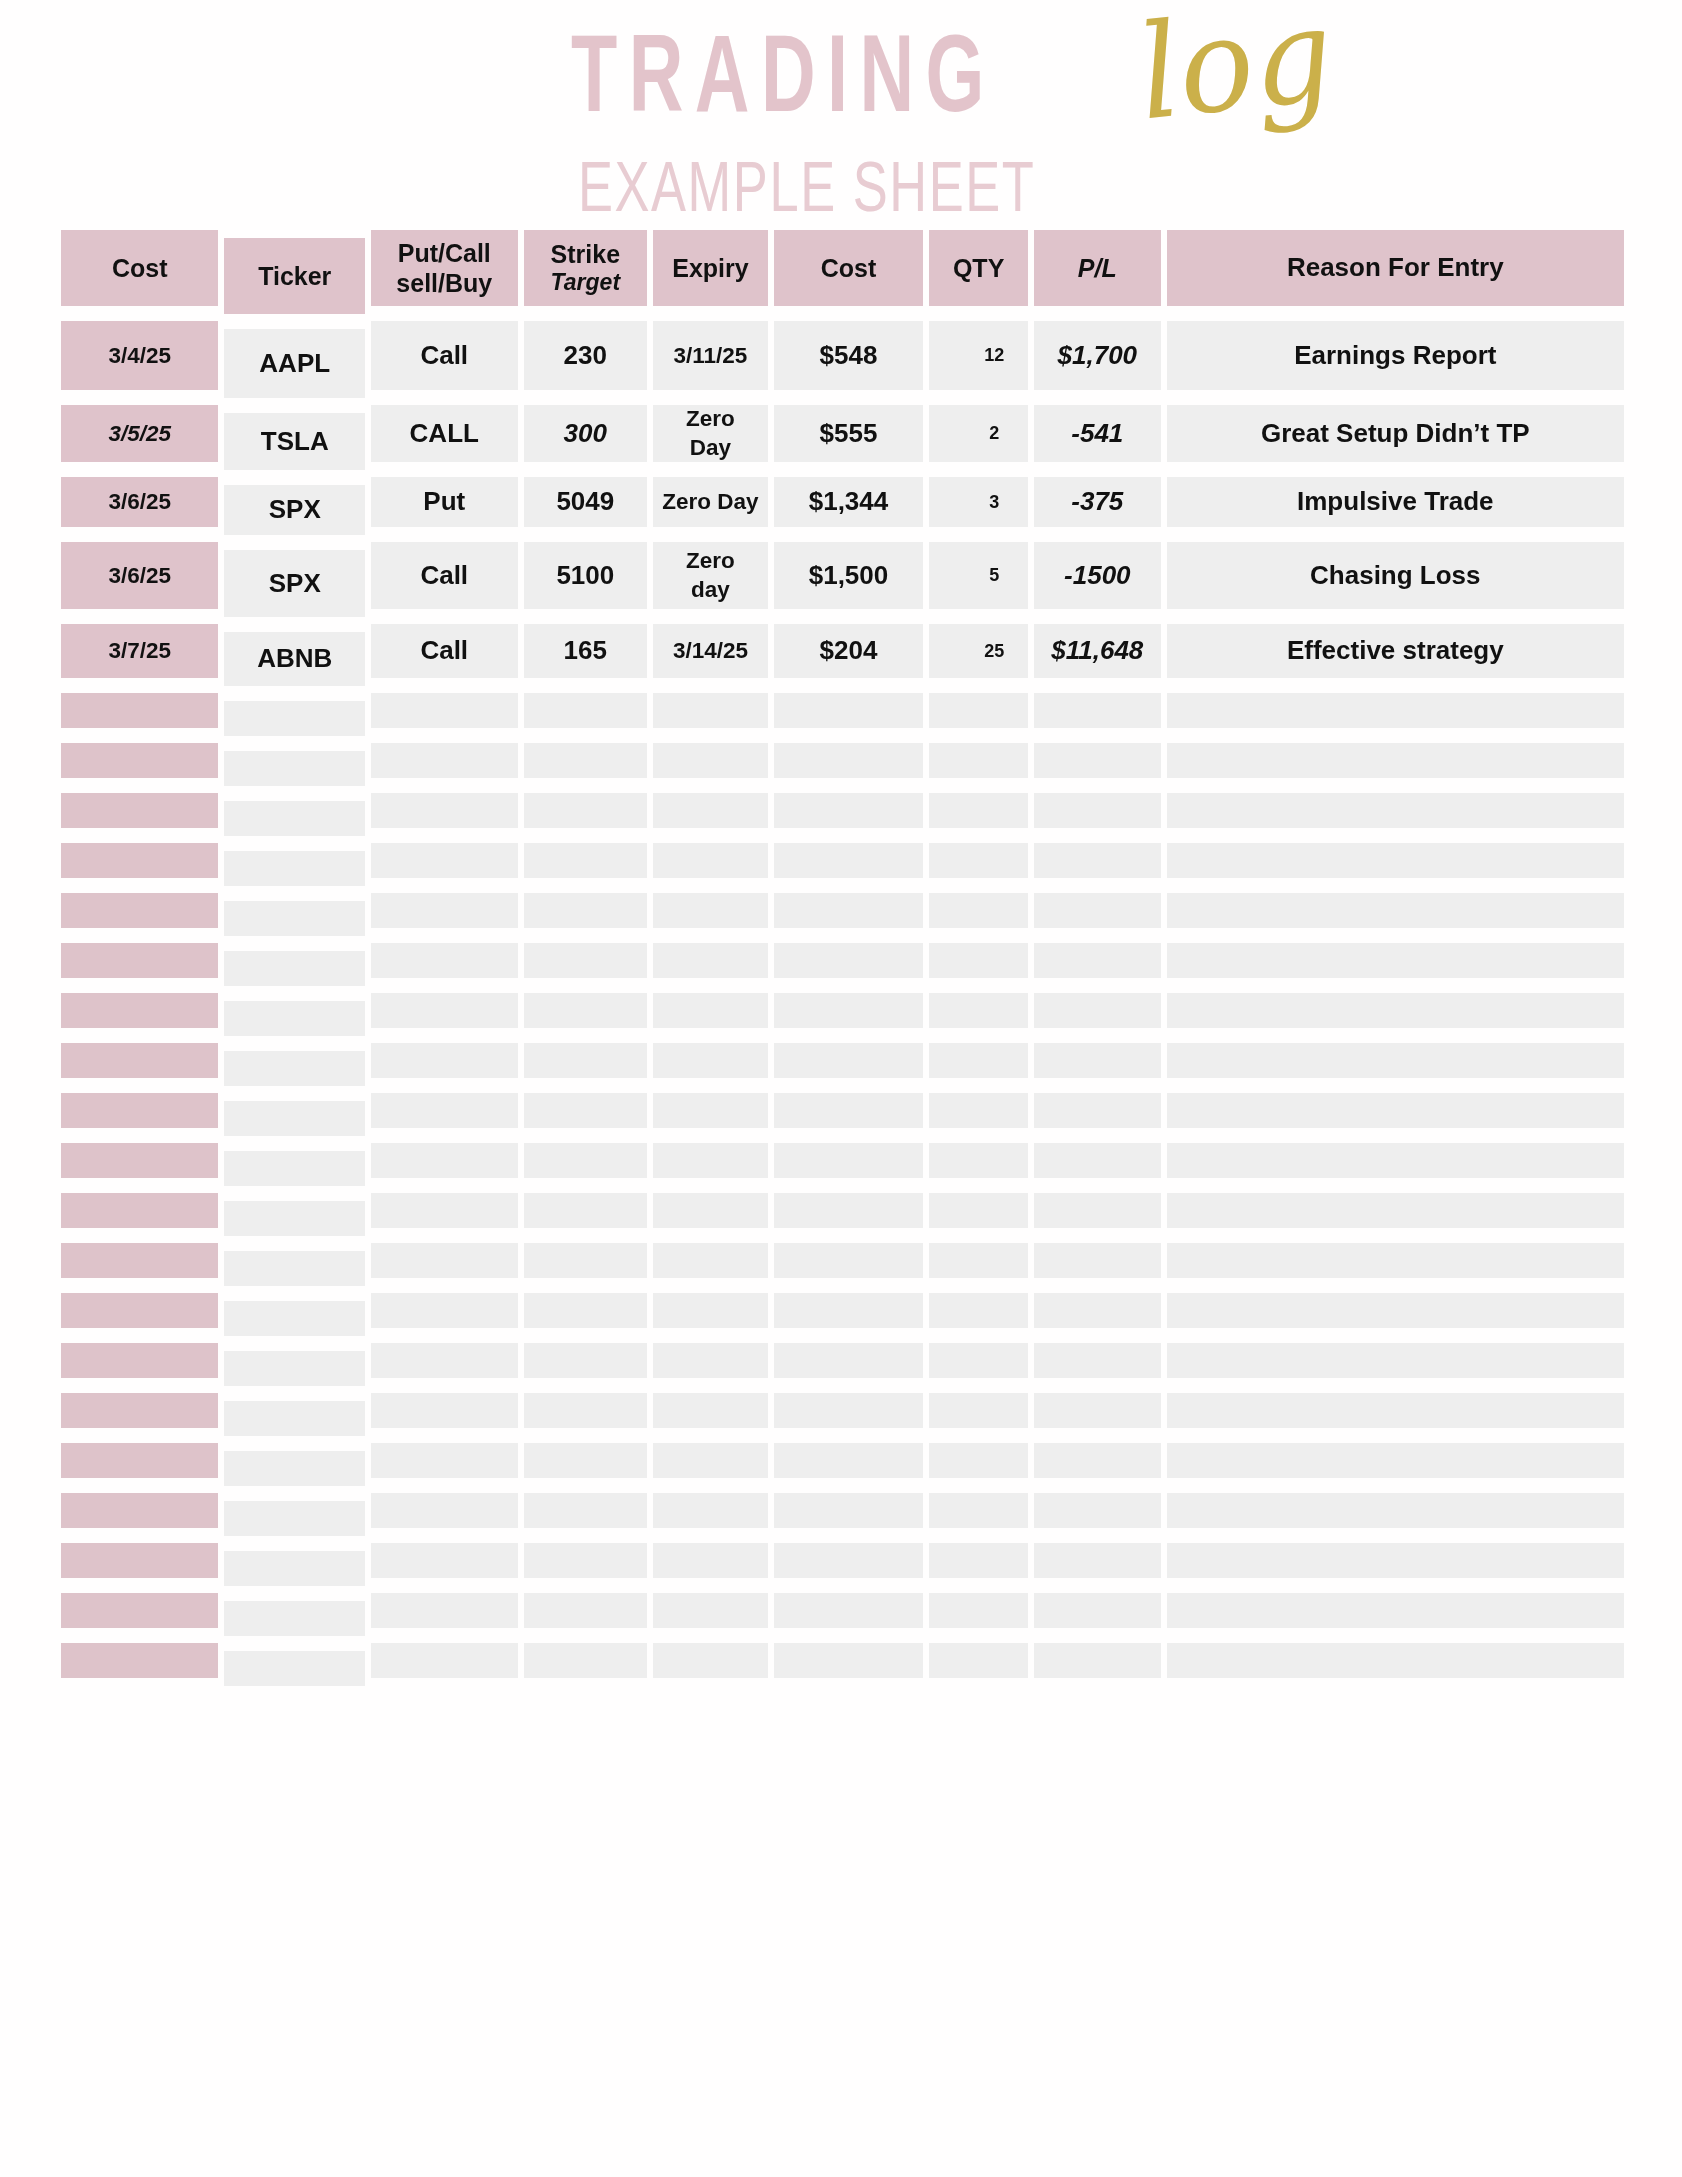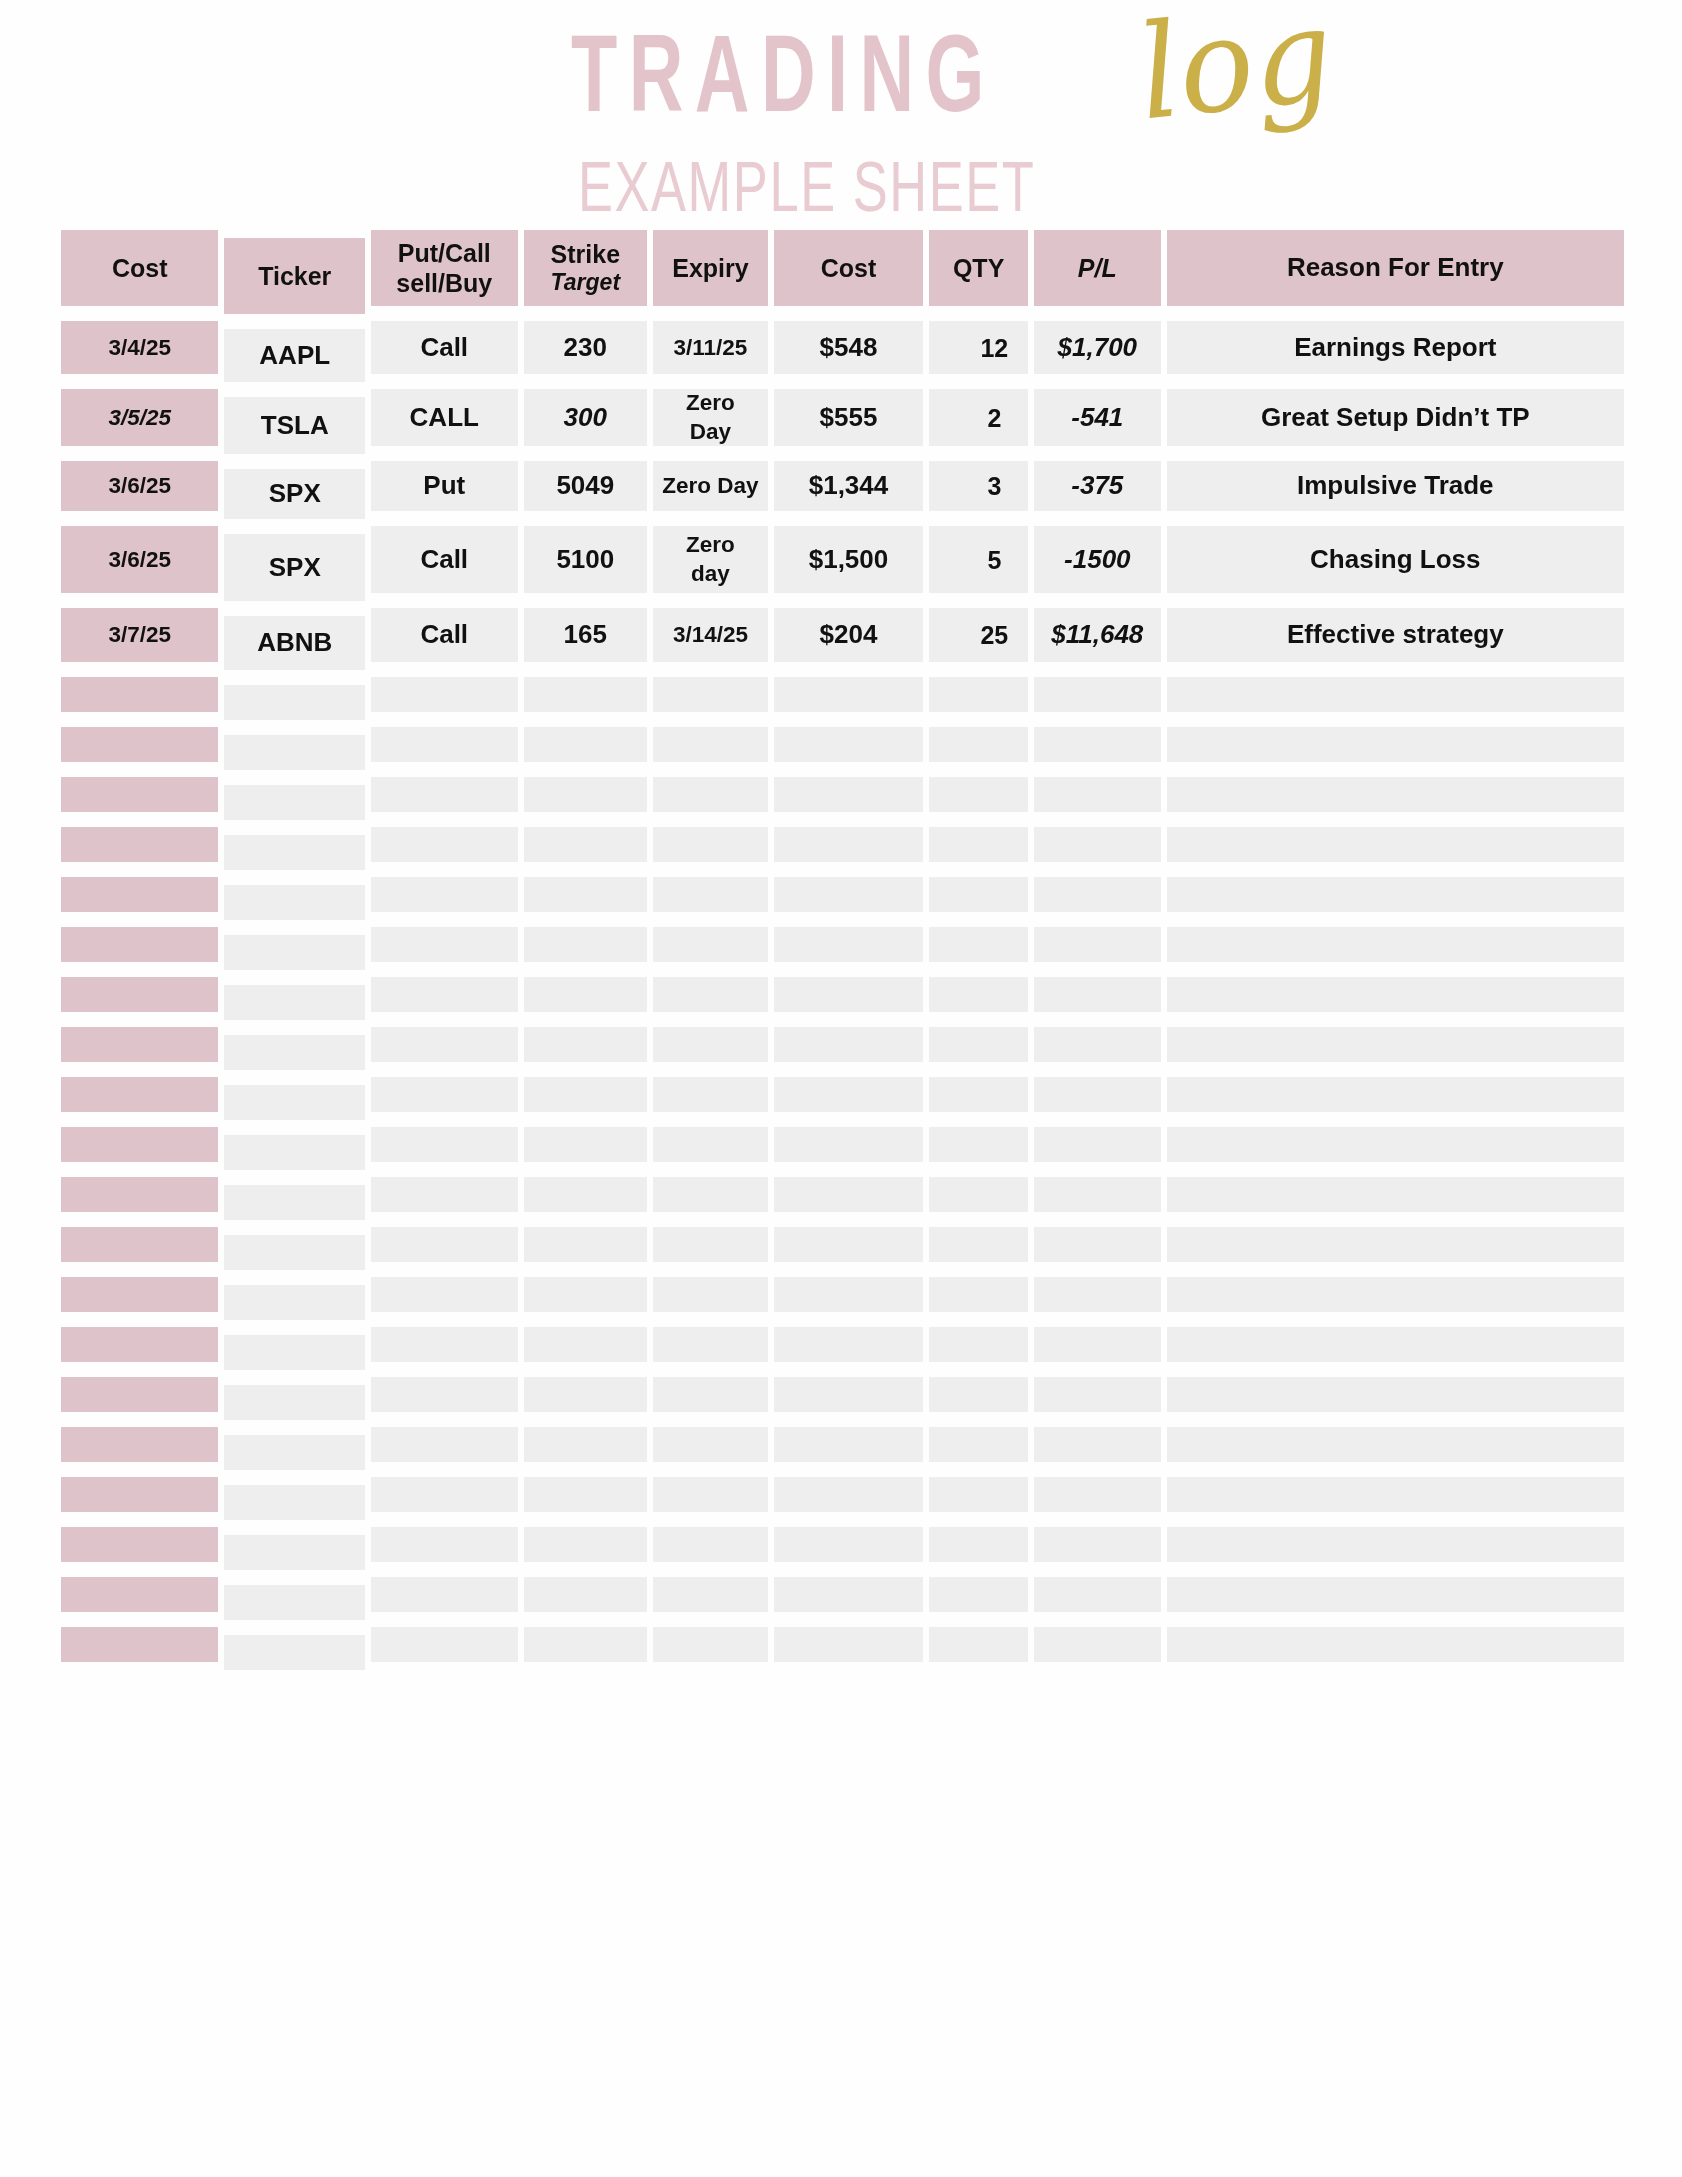--- a/index.html
+++ b/index.html
@@ -132,25 +132,25 @@
   .data-row .cell { height: 52px; }
   .data-row .c-date {
     background: #dfc3cb;
     font-size: 22.5px;
   }
   .data-row .c-ticker { font-size: 26px; }
   .data-row .c-pc     { font-size: 26px; }
   .data-row .c-strike { font-size: 26px; }
   .data-row .c-expiry { font-size: 22.5px; }
   .data-row .c-cost   { font-size: 26px; }
-  .data-row .c-qty    { font-size: 25px; padding-left: 35px; }
+  .data-row .c-qty    { font-size: 18px; padding-left: 35px; }
   .data-row .c-pl     { font-size: 26px; }
   .data-row .c-reason { font-size: 26px; }
 
-  .data-row.r-aapl .cell { height: 53px; }
+  .data-row.r-aapl .cell { height: 69px; }
   .data-row.r-tsla .cell { height: 57px; }
   .data-row.r-spx1 .cell { height: 50px; }
   .data-row.r-spx2 .cell { height: 67px; }
   .data-row.r-abnb .cell { height: 54px; }
 
   .it { font-style: italic; }
   .sm { font-size: 19px; }
   .xs { font-size: 17.3px; }
   .two-line { white-space: pre-line; line-height: 1.25; }
 

